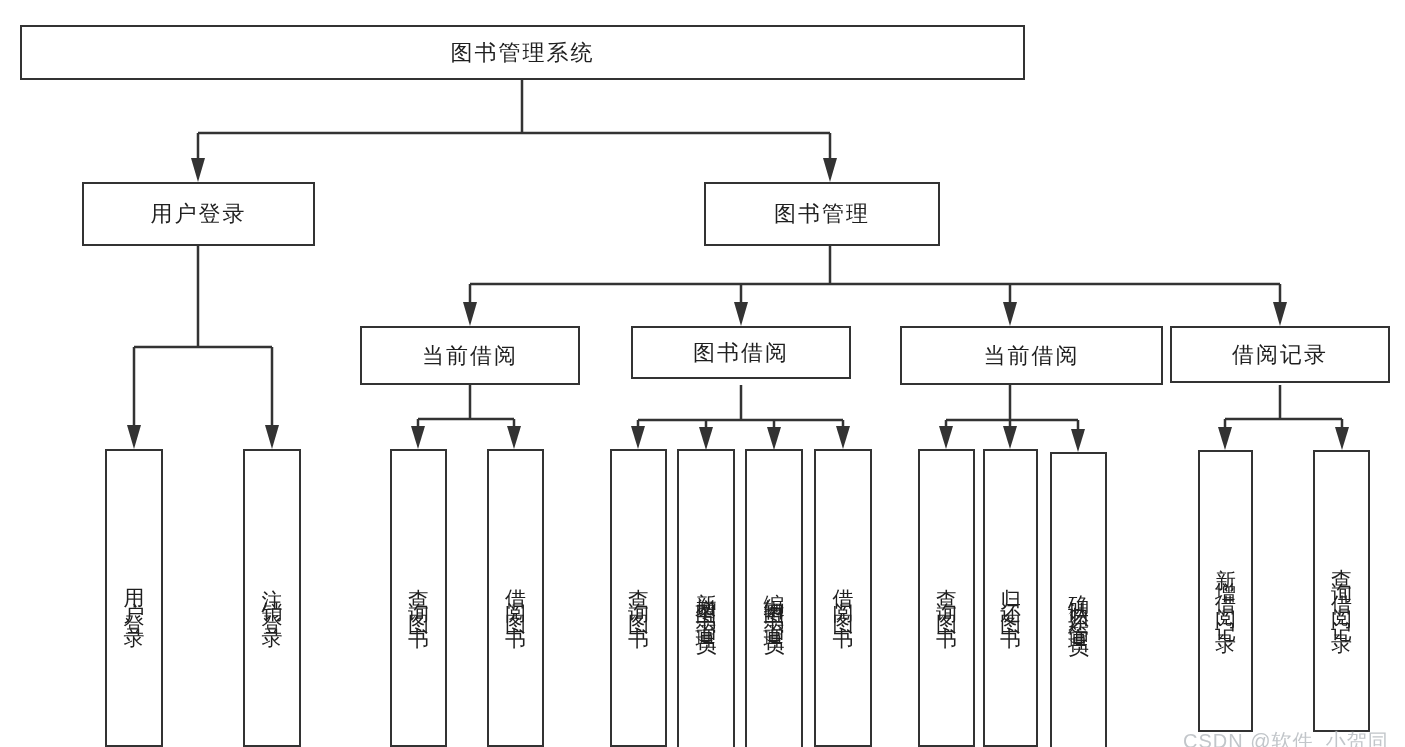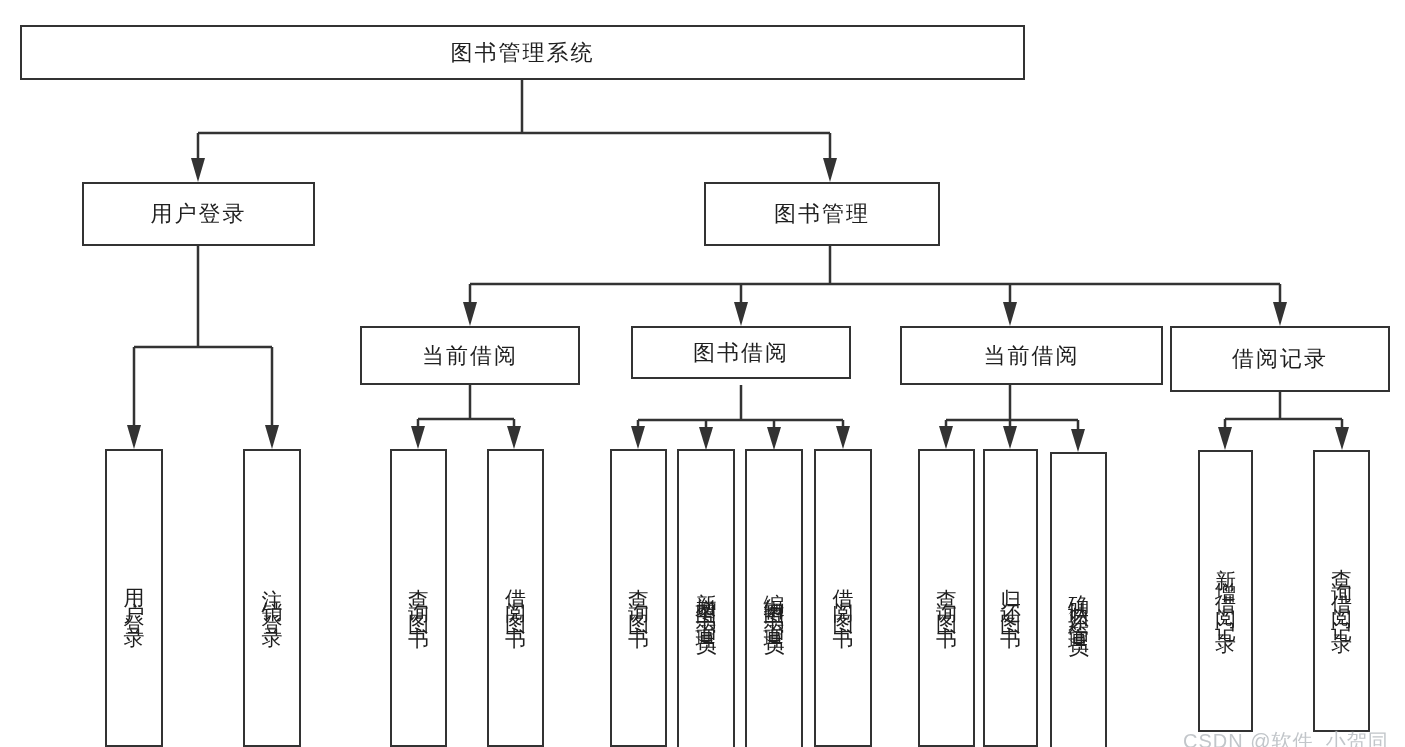--- a/index.html
+++ b/index.html
@@ -85,21 +85,21 @@
   </svg>
 
   <div class="node" style="left:20px;top:13px;width:1005px;height:55px;">图书管理系统</div>
 
   <div class="node" style="left:82px;top:170px;width:233px;height:64px;">用户登录</div>
   <div class="node" style="left:704px;top:170px;width:236px;height:64px;">图书管理</div>
 
   <div class="node" style="left:360px;top:314px;width:220px;height:59px;">当前借阅</div>
   <div class="node" style="left:631px;top:314px;width:220px;height:53px;">图书借阅</div>
   <div class="node" style="left:900px;top:314px;width:263px;height:59px;">当前借阅</div>
-  <div class="node" style="left:1170px;top:314px;width:220px;height:66px;">借阅记录</div>
+  <div class="node" style="left:1170px;top:314px;width:220px;height:57px;">借阅记录</div>
 
   <div class="leaf" style="left:105px;top:437px;width:58px;height:298px;">用户登录</div>
   <div class="leaf" style="left:243px;top:437px;width:58px;height:298px;">注销登录</div>
 
   <div class="leaf" style="left:390px;top:437px;width:57px;height:298px;">查询图书</div>
   <div class="leaf" style="left:487px;top:437px;width:57px;height:298px;">借阅图书</div>
 
   <div class="leaf" style="left:610px;top:437px;width:57px;height:298px;">查询图书</div>
   <div class="leaf tall" style="left:677px;top:437px;width:58px;height:308px;">新增图书（管理员）</div>
   <div class="leaf tall" style="left:745px;top:437px;width:58px;height:308px;">编辑图书（管理员）</div>

